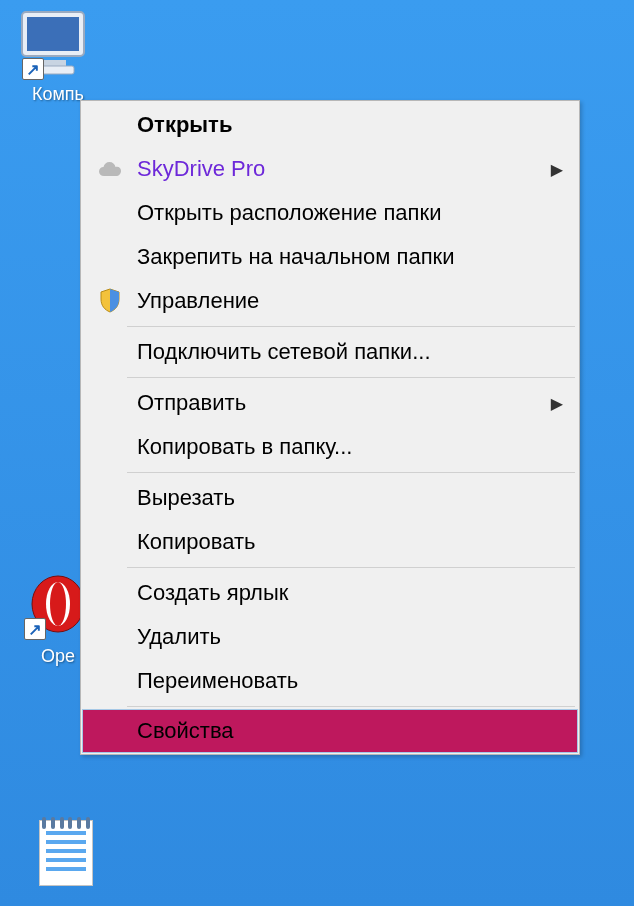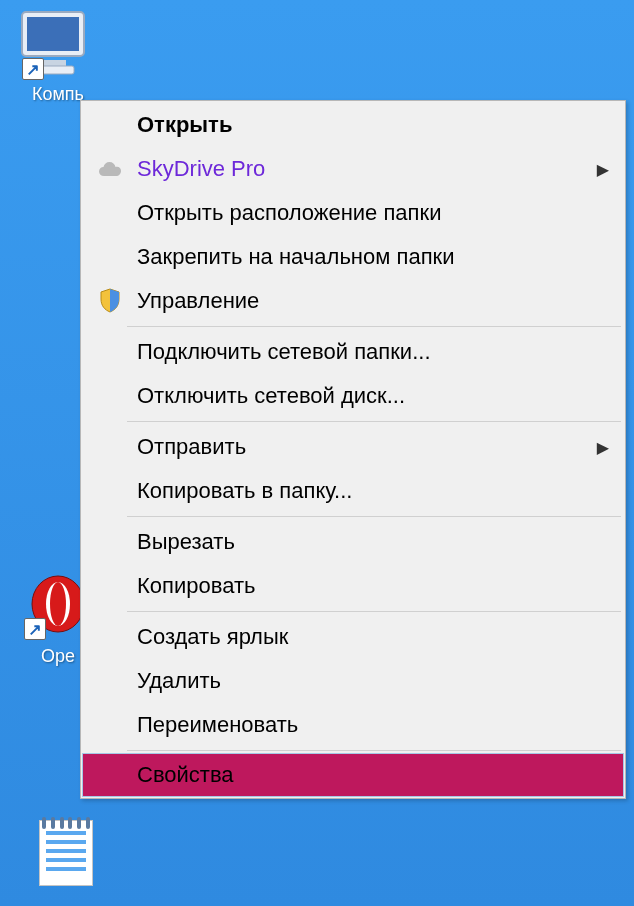--- a/index.html
+++ b/index.html
@@ -76,21 +76,21 @@
   .text-icon .spiral {
     position:absolute; top:-4px; left:0; right:0; height:8px;
     display:flex; justify-content:space-around;
   }
   .text-icon .spiral span{ width:4px;height:12px;border-radius:3px;background:#5a7aa0;}
   
   .context-menu {
     position: absolute;
     left: 80px;
     top: 100px;
-    width: 546px;
+    width: 500px;
     background: #f0f0f0;
     border: 1px solid #b7b7b7;
     box-shadow: 2px 2px 4px rgba(0,0,0,.2);
     font-size: 22px;
     color: #000;
     padding: 2px;
   }
   .menu-item {
     display: flex;
     align-items: center;
@@ -213,23 +213,20 @@
     </span>
     <span class="label">Управление</span>
   </div>
 
   <div class="separator"></div>
 
   <div class="menu-item">
     <span class="label">Подключить сетевой папки...</span>
   </div>
 
-  <div class="menu-item">
-    <span class="label">Отключить сетевой диск...</span>
-  </div>
 
   <div class="separator"></div>
 
   <div class="menu-item">
     <span class="label">Отправить</span>
     <span class="sub-arrow">▶</span>
   </div>
 
   <div class="menu-item">
     <span class="label">Копировать в папку...</span>

